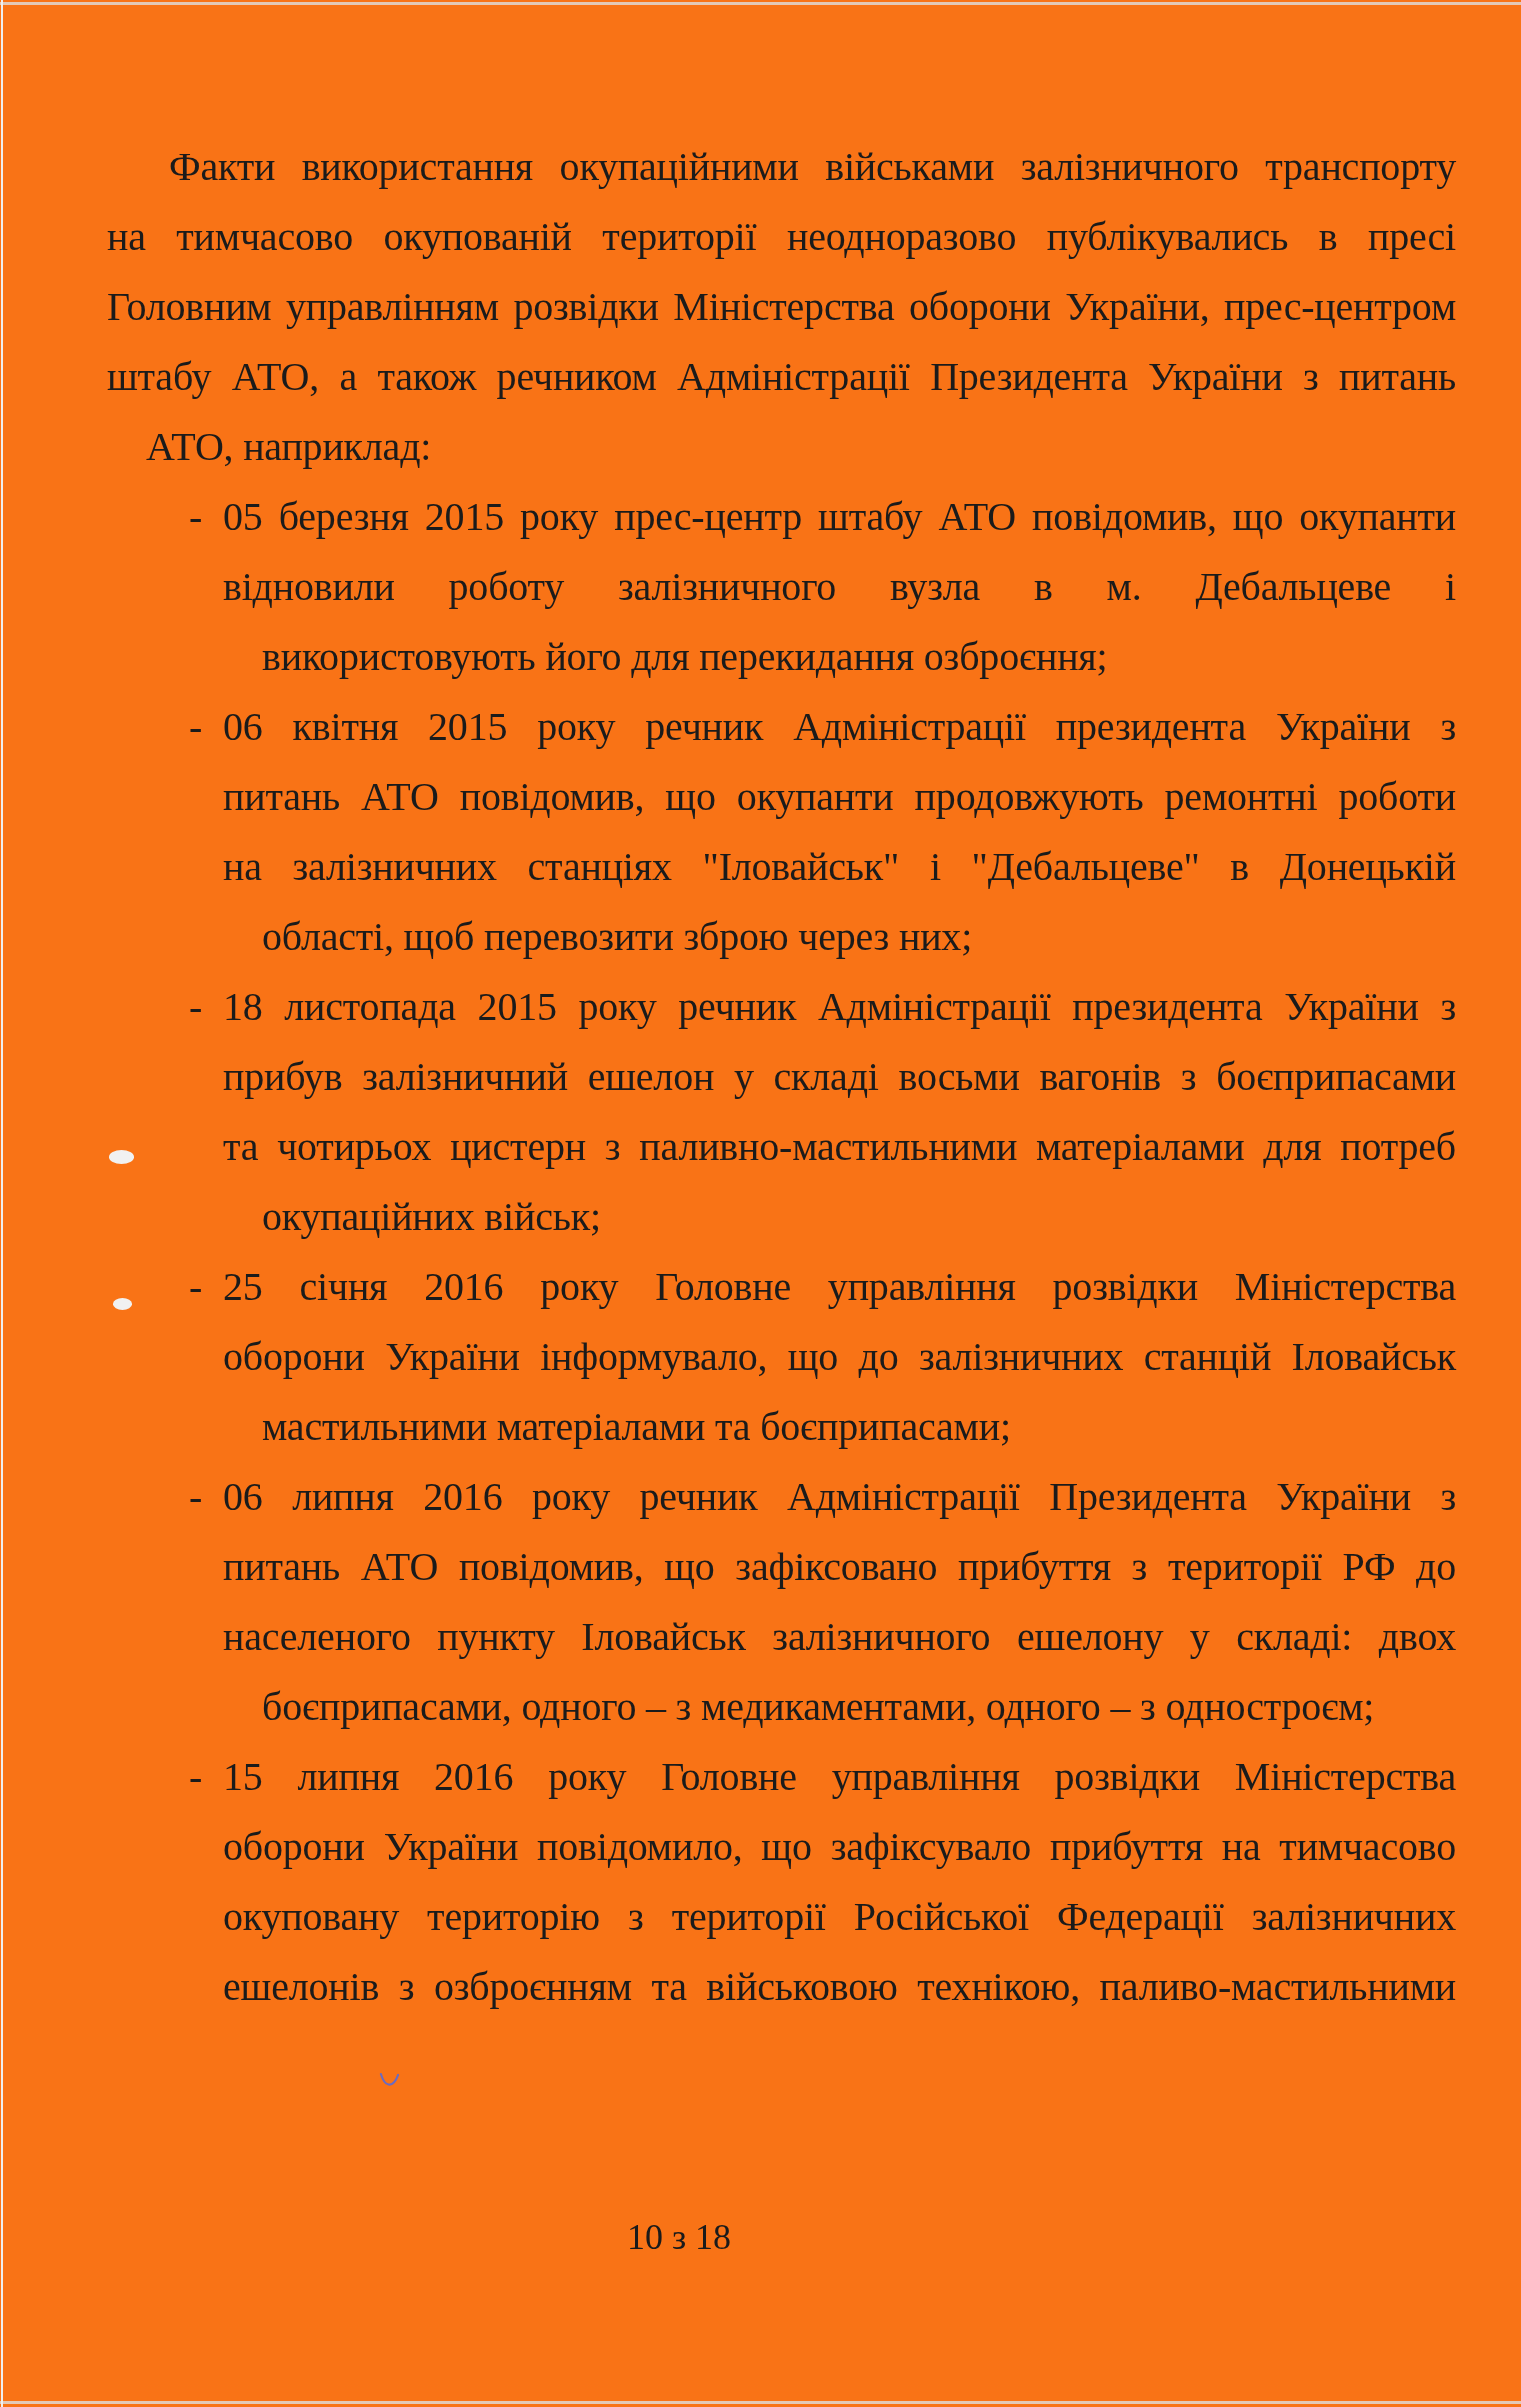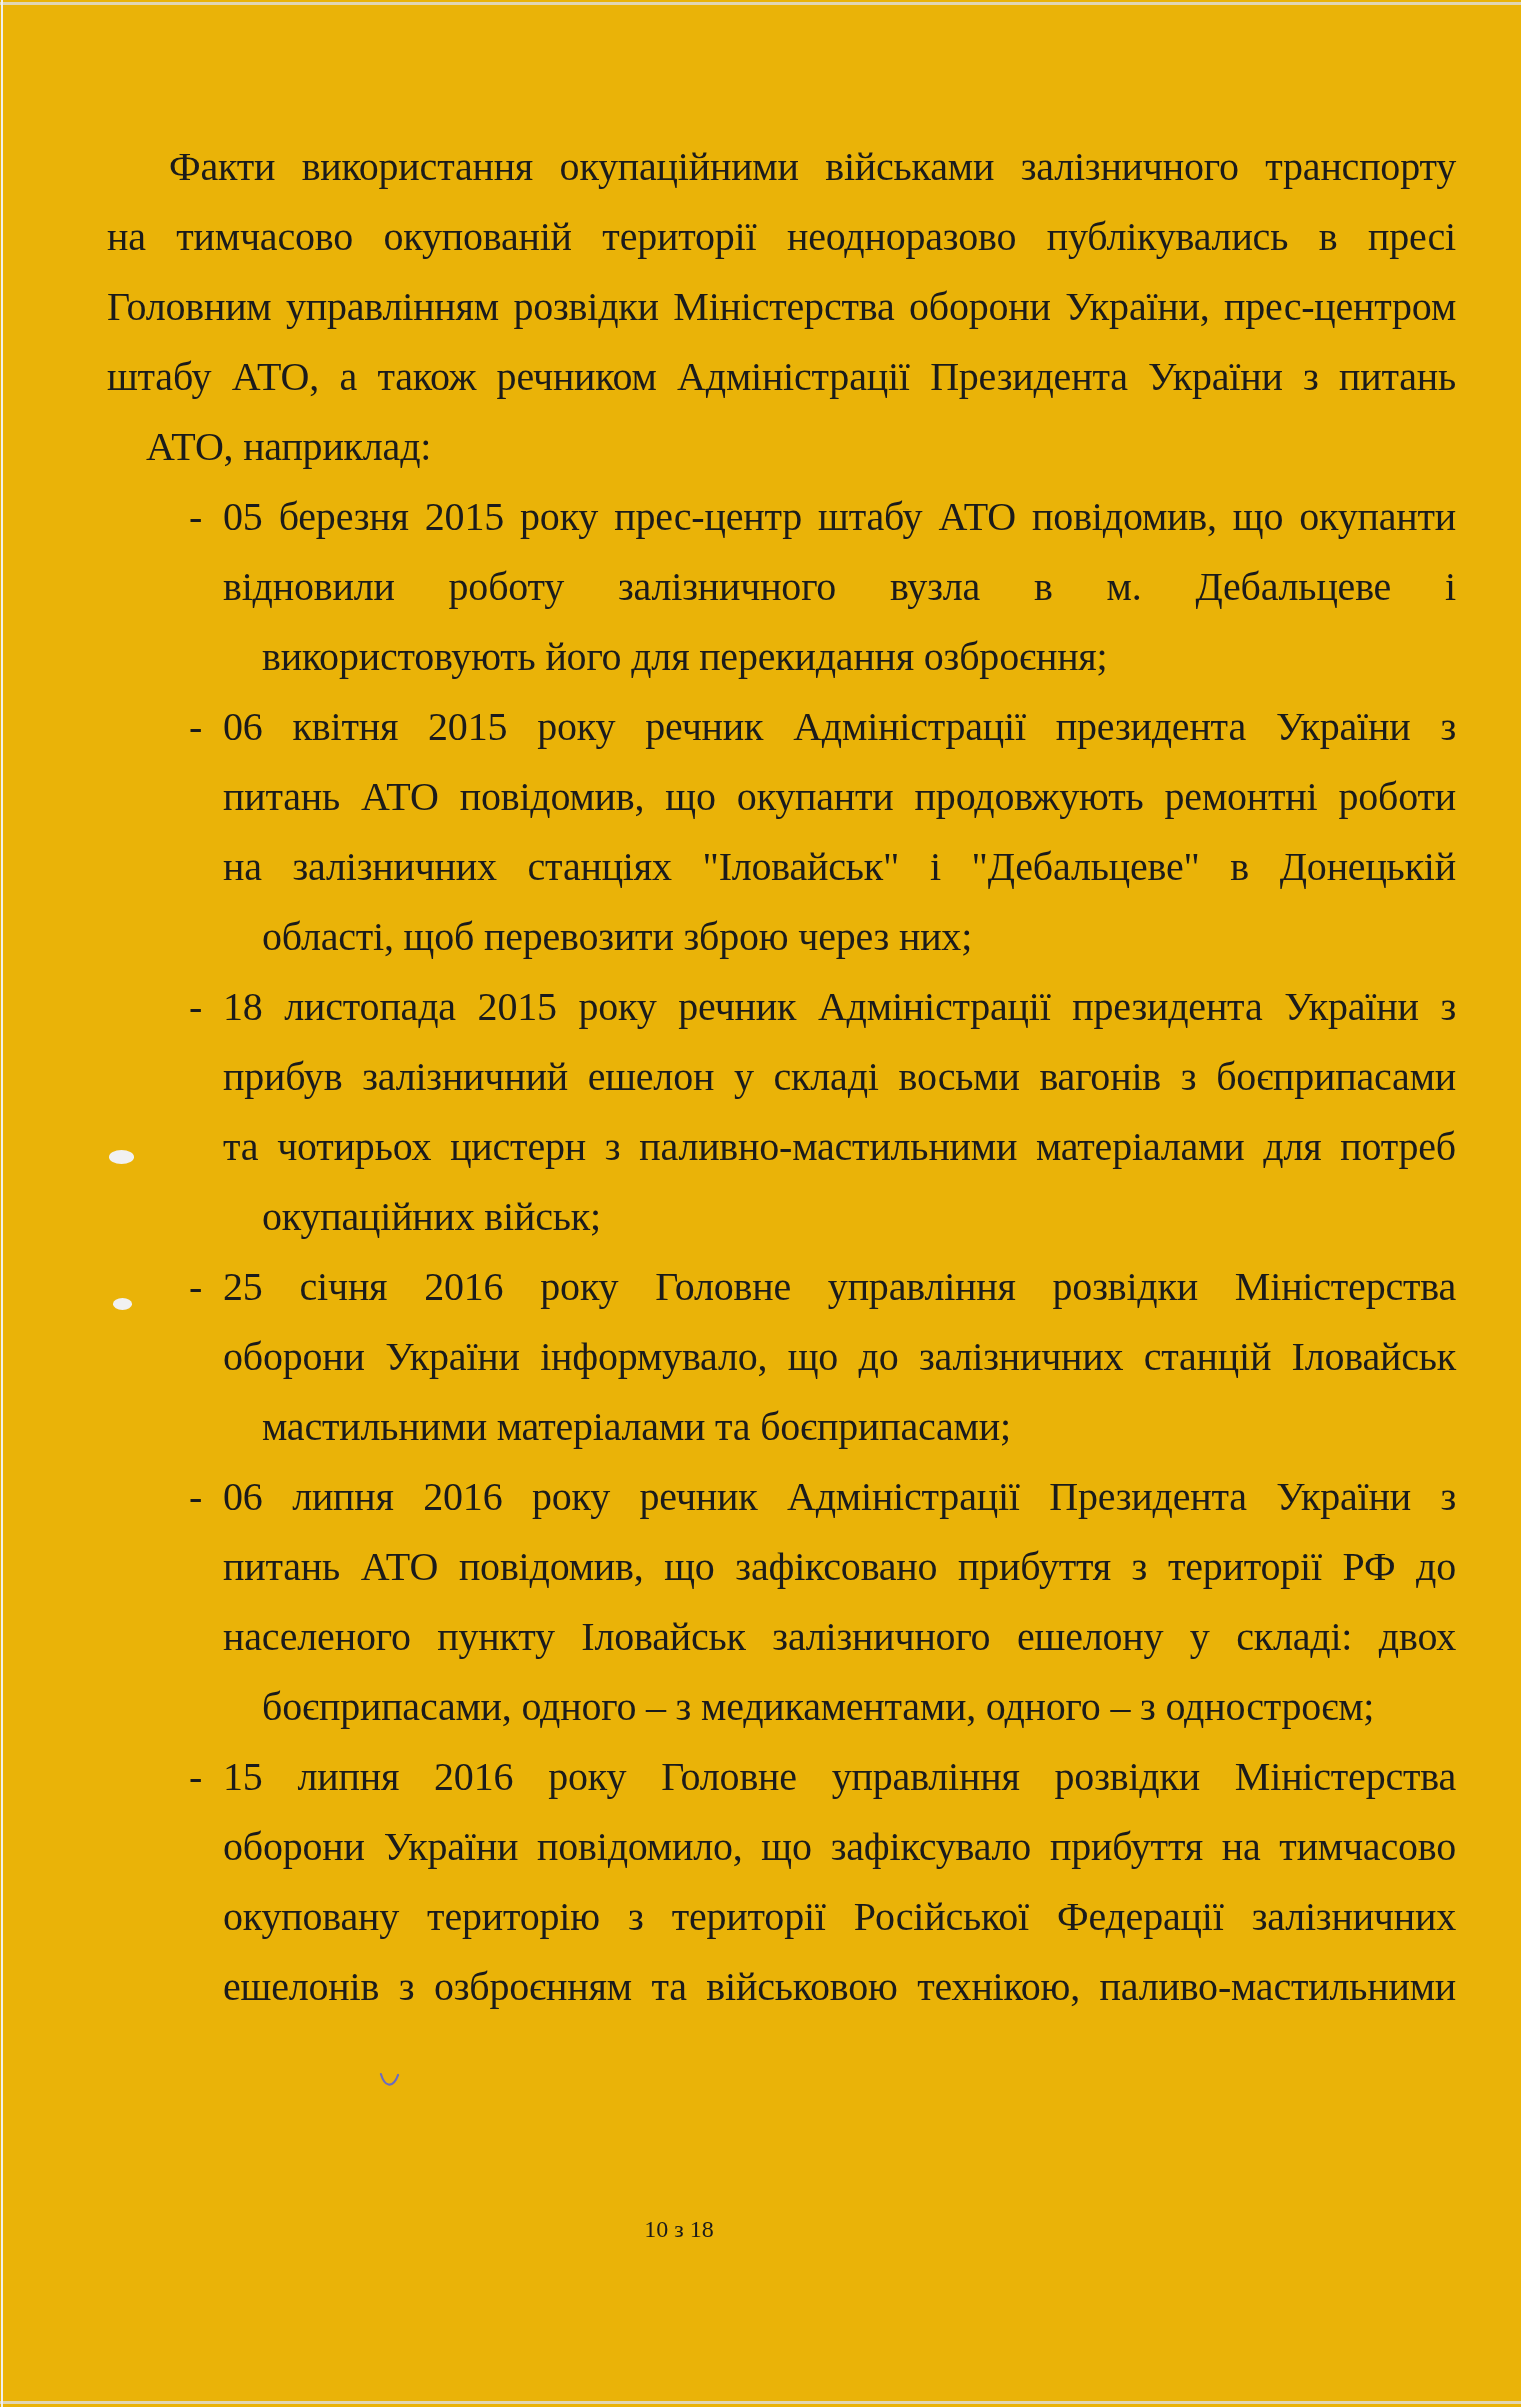--- a/index.html
+++ b/index.html
@@ -1,29 +1,29 @@
 <!DOCTYPE html>
 <html><head>
 <meta charset="utf-8">
 <style>
   html,body{margin:0;padding:0;background:#ffffff;}
   body{width:1522px;height:2407px;position:relative;font-family:"Liberation Serif","DejaVu Serif",serif;}
-  .sheet{position:absolute;inset:0;background:#eab308;overflow:hidden;color:#1b1b1b;}
+  .sheet{position:absolute;inset:0;background:#f97316;overflow:hidden;color:#1b1b1b;}
   .scan-edge{position:absolute;left:0;right:0;height:2.9px;background:#dedede;opacity:.8;}
   .scan-edge.top{top:1.9px;}
   .scan-edge.bottom{top:2401px;}
   .scan-edge-left{position:absolute;top:0;bottom:0;left:1px;width:1.9px;background:#efefef;}
   .textblock{position:absolute;left:107px;top:132px;width:1349px;font-size:40px;line-height:70px;letter-spacing:-0.2px;}
   .ln{position:relative;height:70px;}
   .ln .txt{text-align:justify;text-align-last:justify;}
   .ln.pf .txt{padding-left:62px;}
   .ln.b .txt, .ln.bf .txt{padding-left:116px;}
   .ln.last .txt{text-align-last:left;margin-left:39px;}
   .dash{position:absolute;left:82px;top:0;}
-  .footer{position:absolute;top:2216px;left:0;width:1282px;text-align:center;text-indent:76px;font-size:24px;color:#1b1b1b;}
+  .footer{position:absolute;top:2216px;left:0;width:1282px;text-align:center;text-indent:76px;font-size:36px;color:#1b1b1b;}
   .pen-mark{position:absolute;left:378px;top:2071px;width:23px;height:17.5px;}
   .smudge{position:absolute;background:#f1f1f1;border-radius:50%;}
 </style>
 </head>
 <body>
 
 <div class="sheet">
   <div class="scan-edge top"></div>
   <div class="scan-edge bottom"></div>
   <div class="scan-edge-left"></div>

